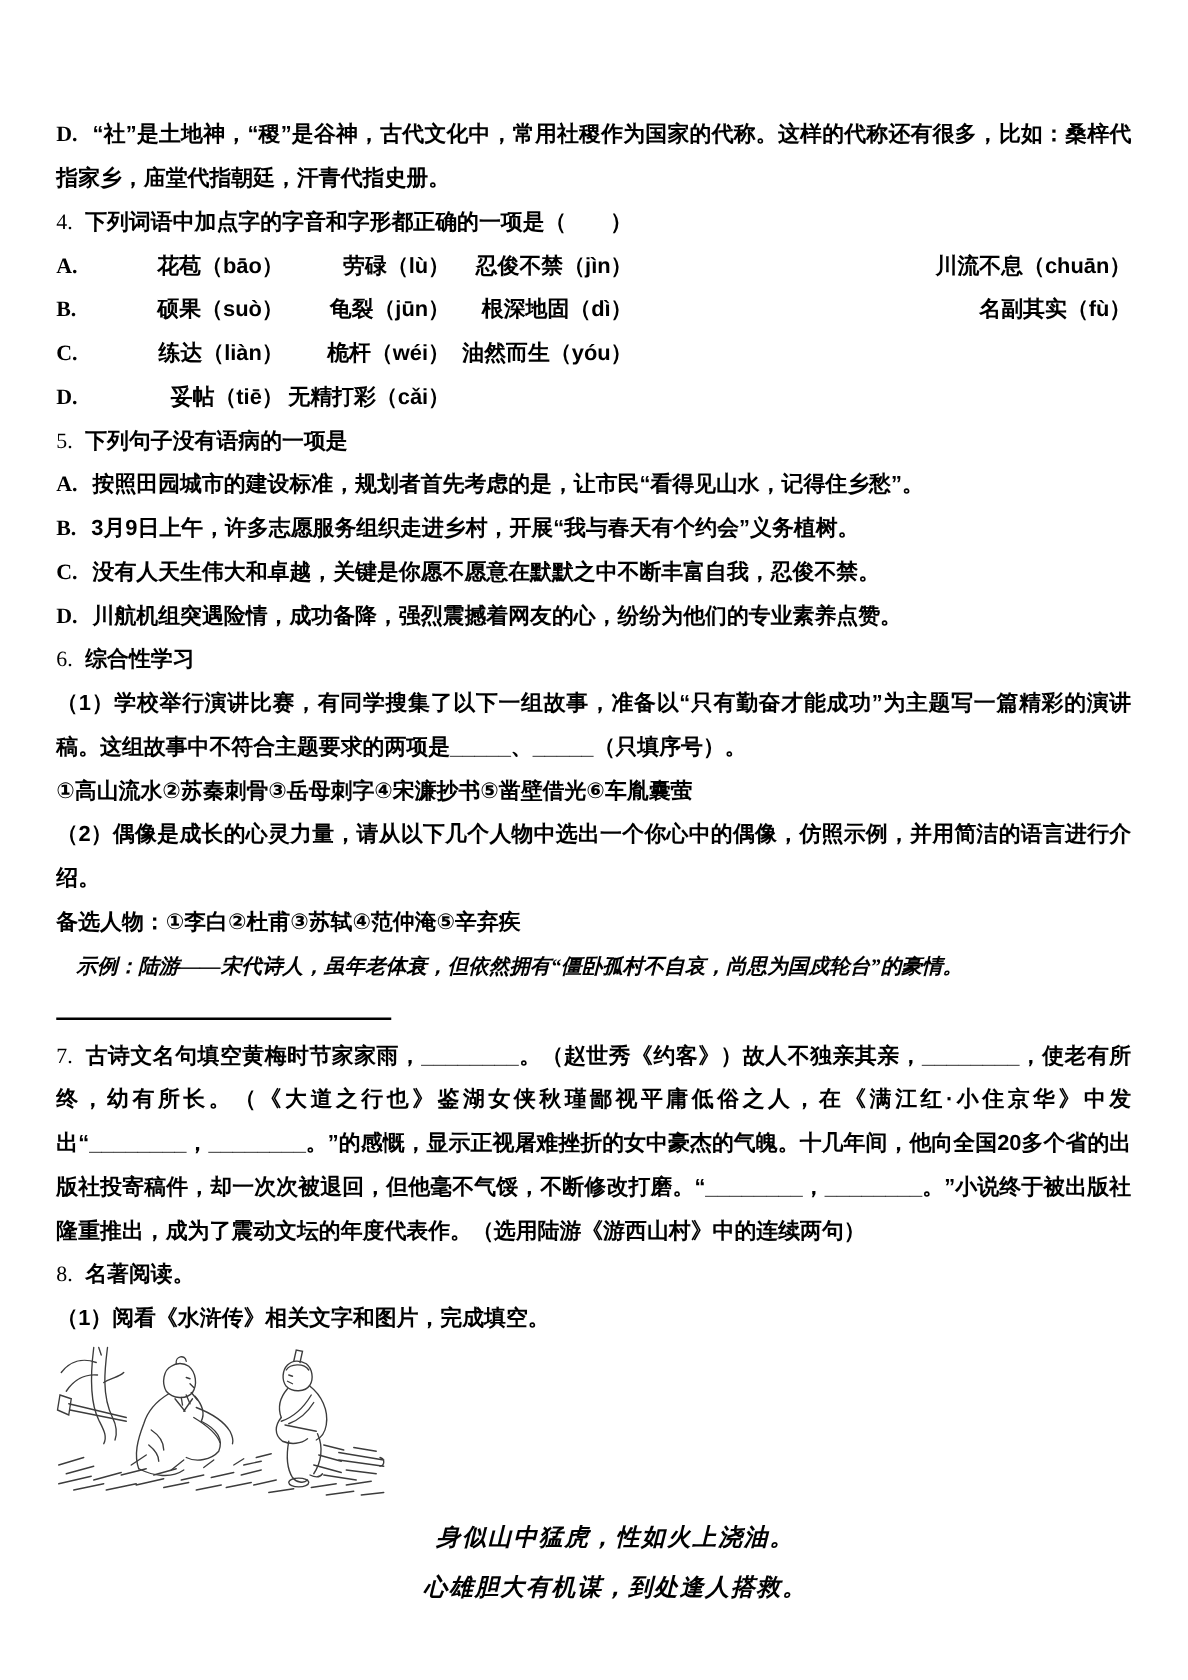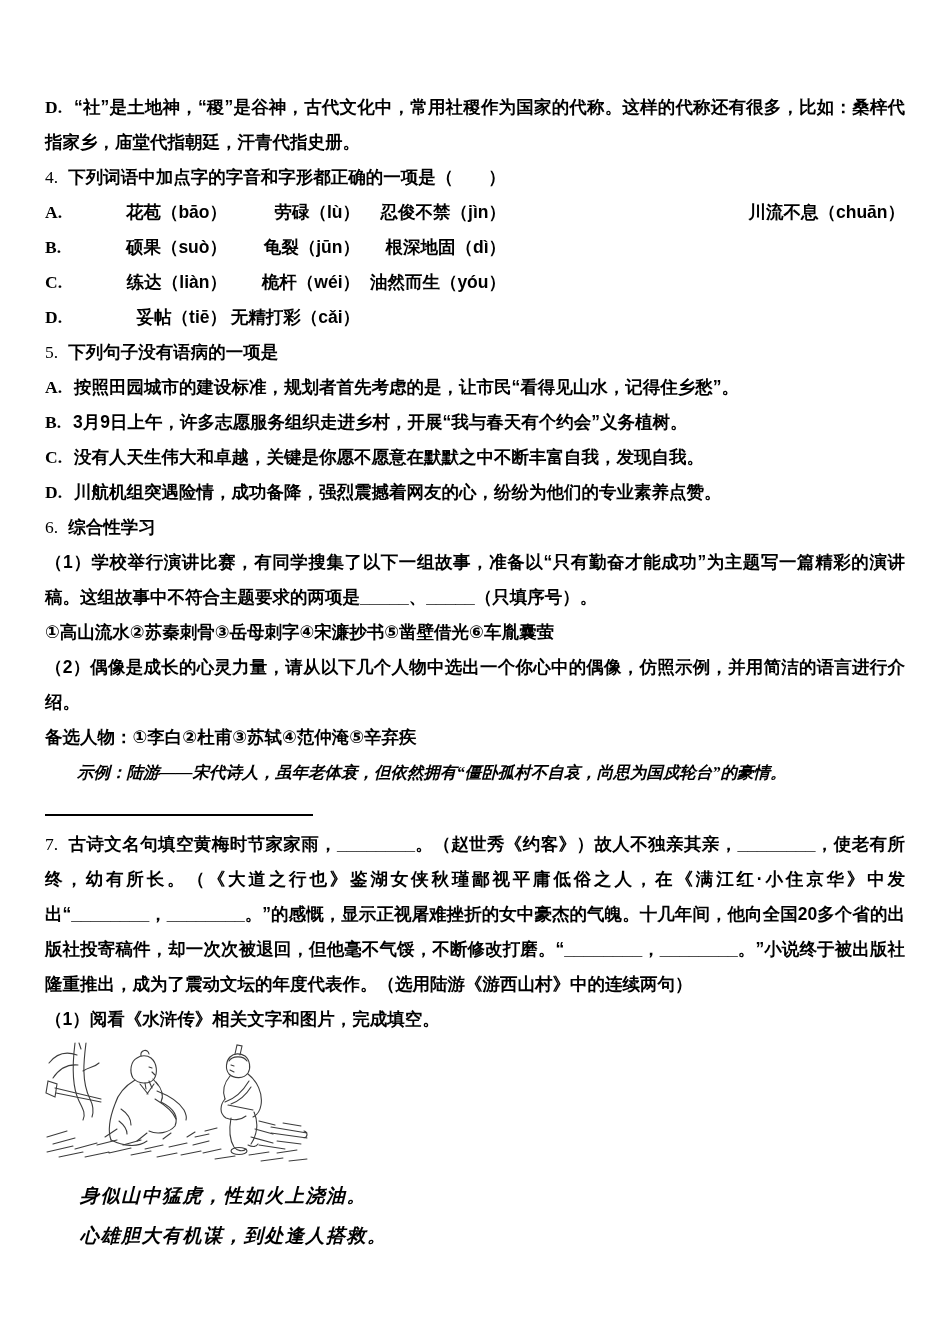--- a/index.html
+++ b/index.html
@@ -31,30 +31,30 @@
   .wordrow .w{white-space:nowrap;text-align:right;}
   .fill-line{
     width:268px;height:24px;
     border-bottom:2px solid #000;
     margin-bottom:11px;
   }
   .kaiti{
     font-family:"Liberation Serif","DejaVu Serif",serif;
     font-style:italic;
   }
-  .example{margin-left:32px;font-size:16.5px;font-weight:700;}
+  .example{margin-left:16px;font-size:16.5px;font-weight:700;}
   .illu-box{margin:4px 0 10px 0;width:265px;height:125px;}
   .illu-box svg{display:block;}
   .verse-line{
     margin:0 0 0 35px;
     font-size:19px;
     line-height:40px;
     letter-spacing:1.5px;
     font-weight:700;
-    text-align:left;
+    text-align:center;
   }
 </style>
 </head>
 <body>
 
 <div class="page">
 
   <p class="para"><span class="optlabel">D.</span><span>“社”是土地神，“稷”是谷神，古代文化中，常用社稷作为国家的代称。这样的代称还有很多，比如：桑梓代指家乡，庙堂代指朝廷，汗青代指史册。</span></p>
 
   <p class="para"><span class="qnum">4.</span><span>下列词语中加点字的字音和字形都正确的一项是（　　）</span></p>
@@ -64,49 +64,51 @@
     <span class="w">花苞（bāo）</span>
     <span class="w">劳碌（lù）</span>
     <span class="w">忍俊不禁（jìn）</span>
     <span class="w">川流不息（chuān）</span>
   </div>
   <div class="wordrow">
     <span class="optlabel">B.</span>
     <span class="w">硕果（suò）</span>
     <span class="w">龟裂（jūn）</span>
     <span class="w">根深地固（dì）</span>
+    <span class="w">名副其实（fù）</span>
   </div>
   <div class="wordrow">
     <span class="optlabel">C.</span>
     <span class="w">练达（liàn）</span>
     <span class="w">桅杆（wéi）</span>
     <span class="w">油然而生（yóu）</span>
   </div>
   <div class="wordrow">
     <span class="optlabel">D.</span>
     <span class="w">妥帖（tiē）</span>
     <span class="w">无精打彩（cǎi）</span>
   </div>
 
   <p class="para"><span class="qnum">5.</span><span>下列句子没有语病的一项是</span></p>
   <p class="para"><span class="optlabel">A.</span><span>按照田园城市的建设标准，规划者首先考虑的是，让市民“看得见山水，记得住乡愁”。</span></p>
   <p class="para"><span class="optlabel">B.</span><span>3月9日上午，许多志愿服务组织走进乡村，开展“我与春天有个约会”义务植树。</span></p>
-  <p class="para"><span class="optlabel">C.</span><span>没有人天生伟大和卓越，关键是你愿不愿意在默默之中不断丰富自我，发现自我。</span></p>
+  <p class="para"><span class="optlabel">C.</span><span>没有人天生伟大和卓越，关键是你愿不愿意在默默之中不断丰富自我，忍俊不禁。</span></p>
   <p class="para"><span class="optlabel">D.</span><span>川航机组突遇险情，成功备降，强烈震撼着网友的心，纷纷为他们的专业素养点赞。</span></p>
 
   <p class="para"><span class="qnum">6.</span><span>综合性学习</span></p>
   <p class="para">（1）学校举行演讲比赛，有同学搜集了以下一组故事，准备以“只有勤奋才能成功”为主题写一篇精彩的演讲稿。这组故事中不符合主题要求的两项是_____、_____（只填序号）。</p>
   <p class="para">①高山流水②苏秦刺骨③岳母刺字④宋濂抄书⑤凿壁借光⑥车胤囊萤</p>
   <p class="para">（2）偶像是成长的心灵力量，请从以下几个人物中选出一个你心中的偶像，仿照示例，并用简洁的语言进行介绍。</p>
   <p class="para">备选人物：①李白②杜甫③苏轼④范仲淹⑤辛弃疾</p>
   <p class="para kaiti example">示例：陆游——宋代诗人，虽年老体衰，但依然拥有“僵卧孤村不自哀，尚思为国戍轮台”的豪情。</p>
   <div class="fill-line"></div>
 
   <p class="para"><span class="qnum">7.</span><span>古诗文名句填空黄梅时节家家雨，________。（赵世秀《约客》）故人不独亲其亲，________，使老有所终，幼有所长。（《大道之行也》鉴湖女侠秋瑾鄙视平庸低俗之人，在《满江红·小住京华》中发出“________，________。”的感慨，显示正视屠难挫折的女中豪杰的气魄。十几年间，他向全国20多个省的出版社投寄稿件，却一次次被退回，但他毫不气馁，不断修改打磨。“________，________。”小说终于被出版社隆重推出，成为了震动文坛的年度代表作。（选用陆游《游西山村》中的连续两句）</span></p>
 
+  <p class="para"><span class="qnum">8.</span><span>名著阅读。</span></p>
   <p class="para">（1）阅看《水浒传》相关文字和图片，完成填空。</p>
 
   <div class="illu-box">
     <svg width="265" height="125" viewBox="0 0 265 125" fill="none" stroke="#3c3c3c" stroke-width="1.1" stroke-linecap="round">
 
       <path d="M30,2 C28,18 26,44 34,60 C38,68 41,73 38,79"></path>
       <path d="M41,2 C39,18 36,40 45,58 C48,64 49,70 47,76"></path>
       <path d="M32,14 C21,10 11,13 4,22"></path>
       <path d="M33,24 C23,23 14,28 8,37"></path>
       <path d="M36,8 L34,2 M38,30 C44,26 50,26 54,22"></path>

